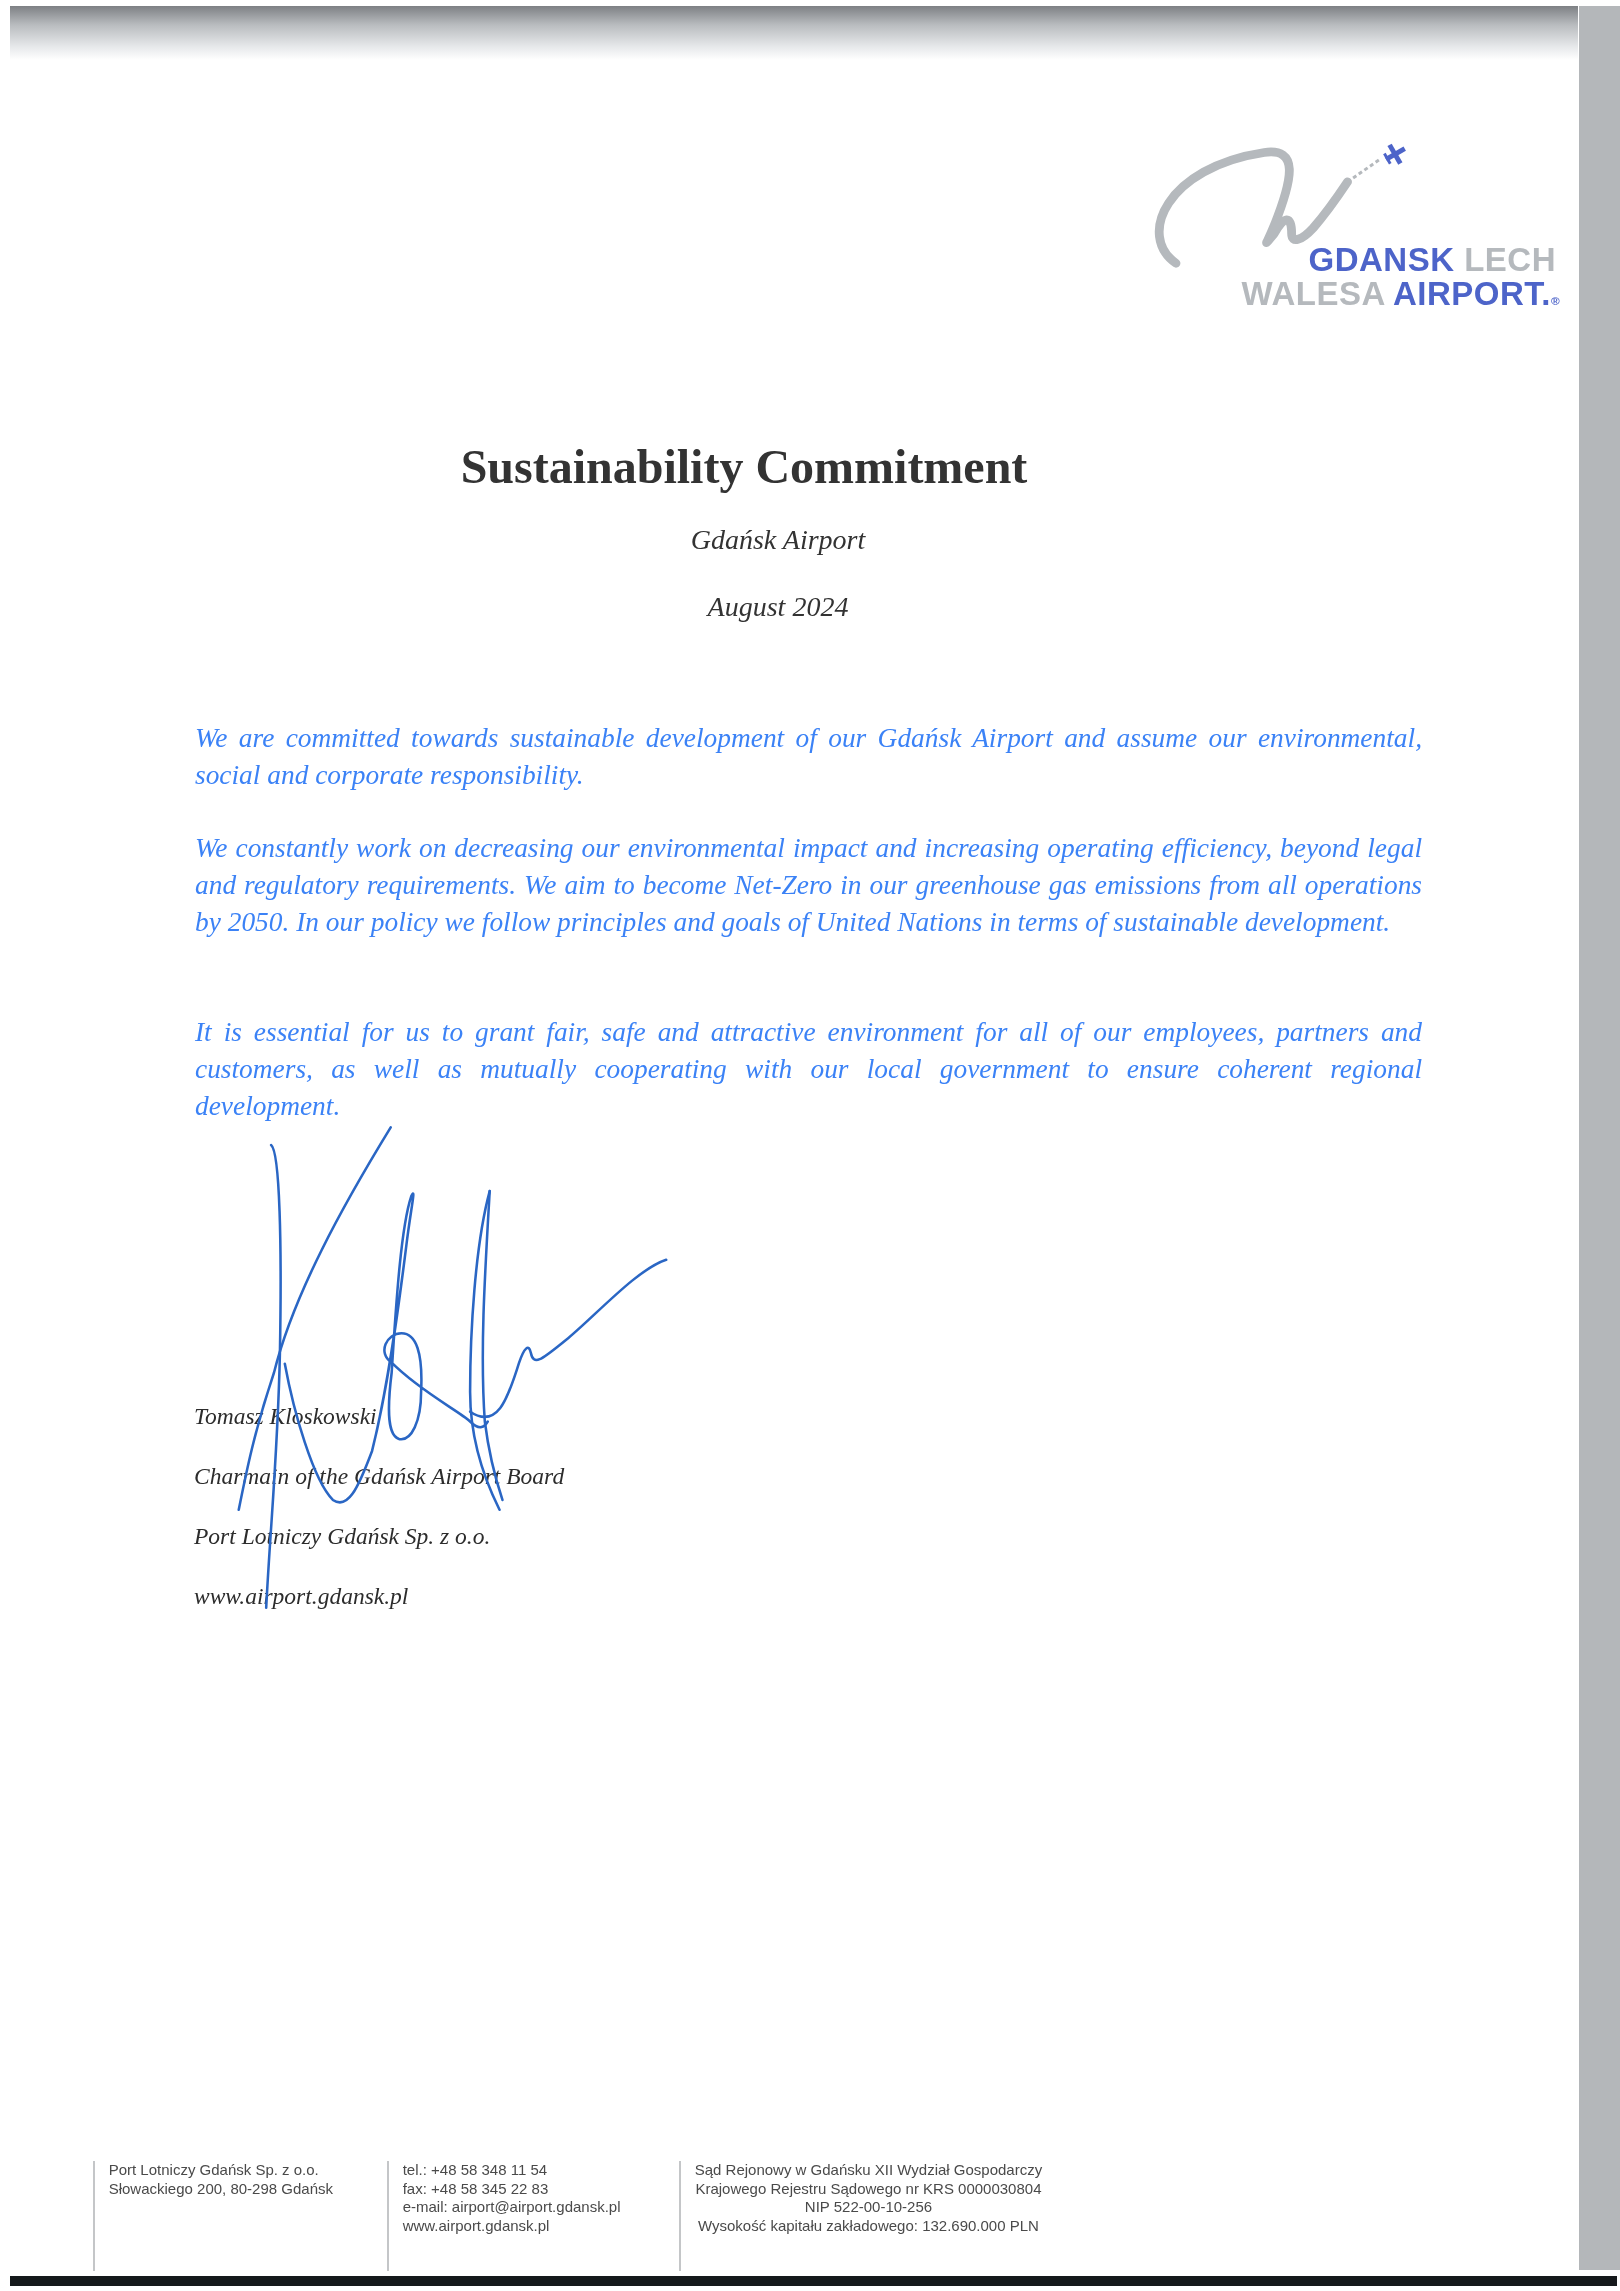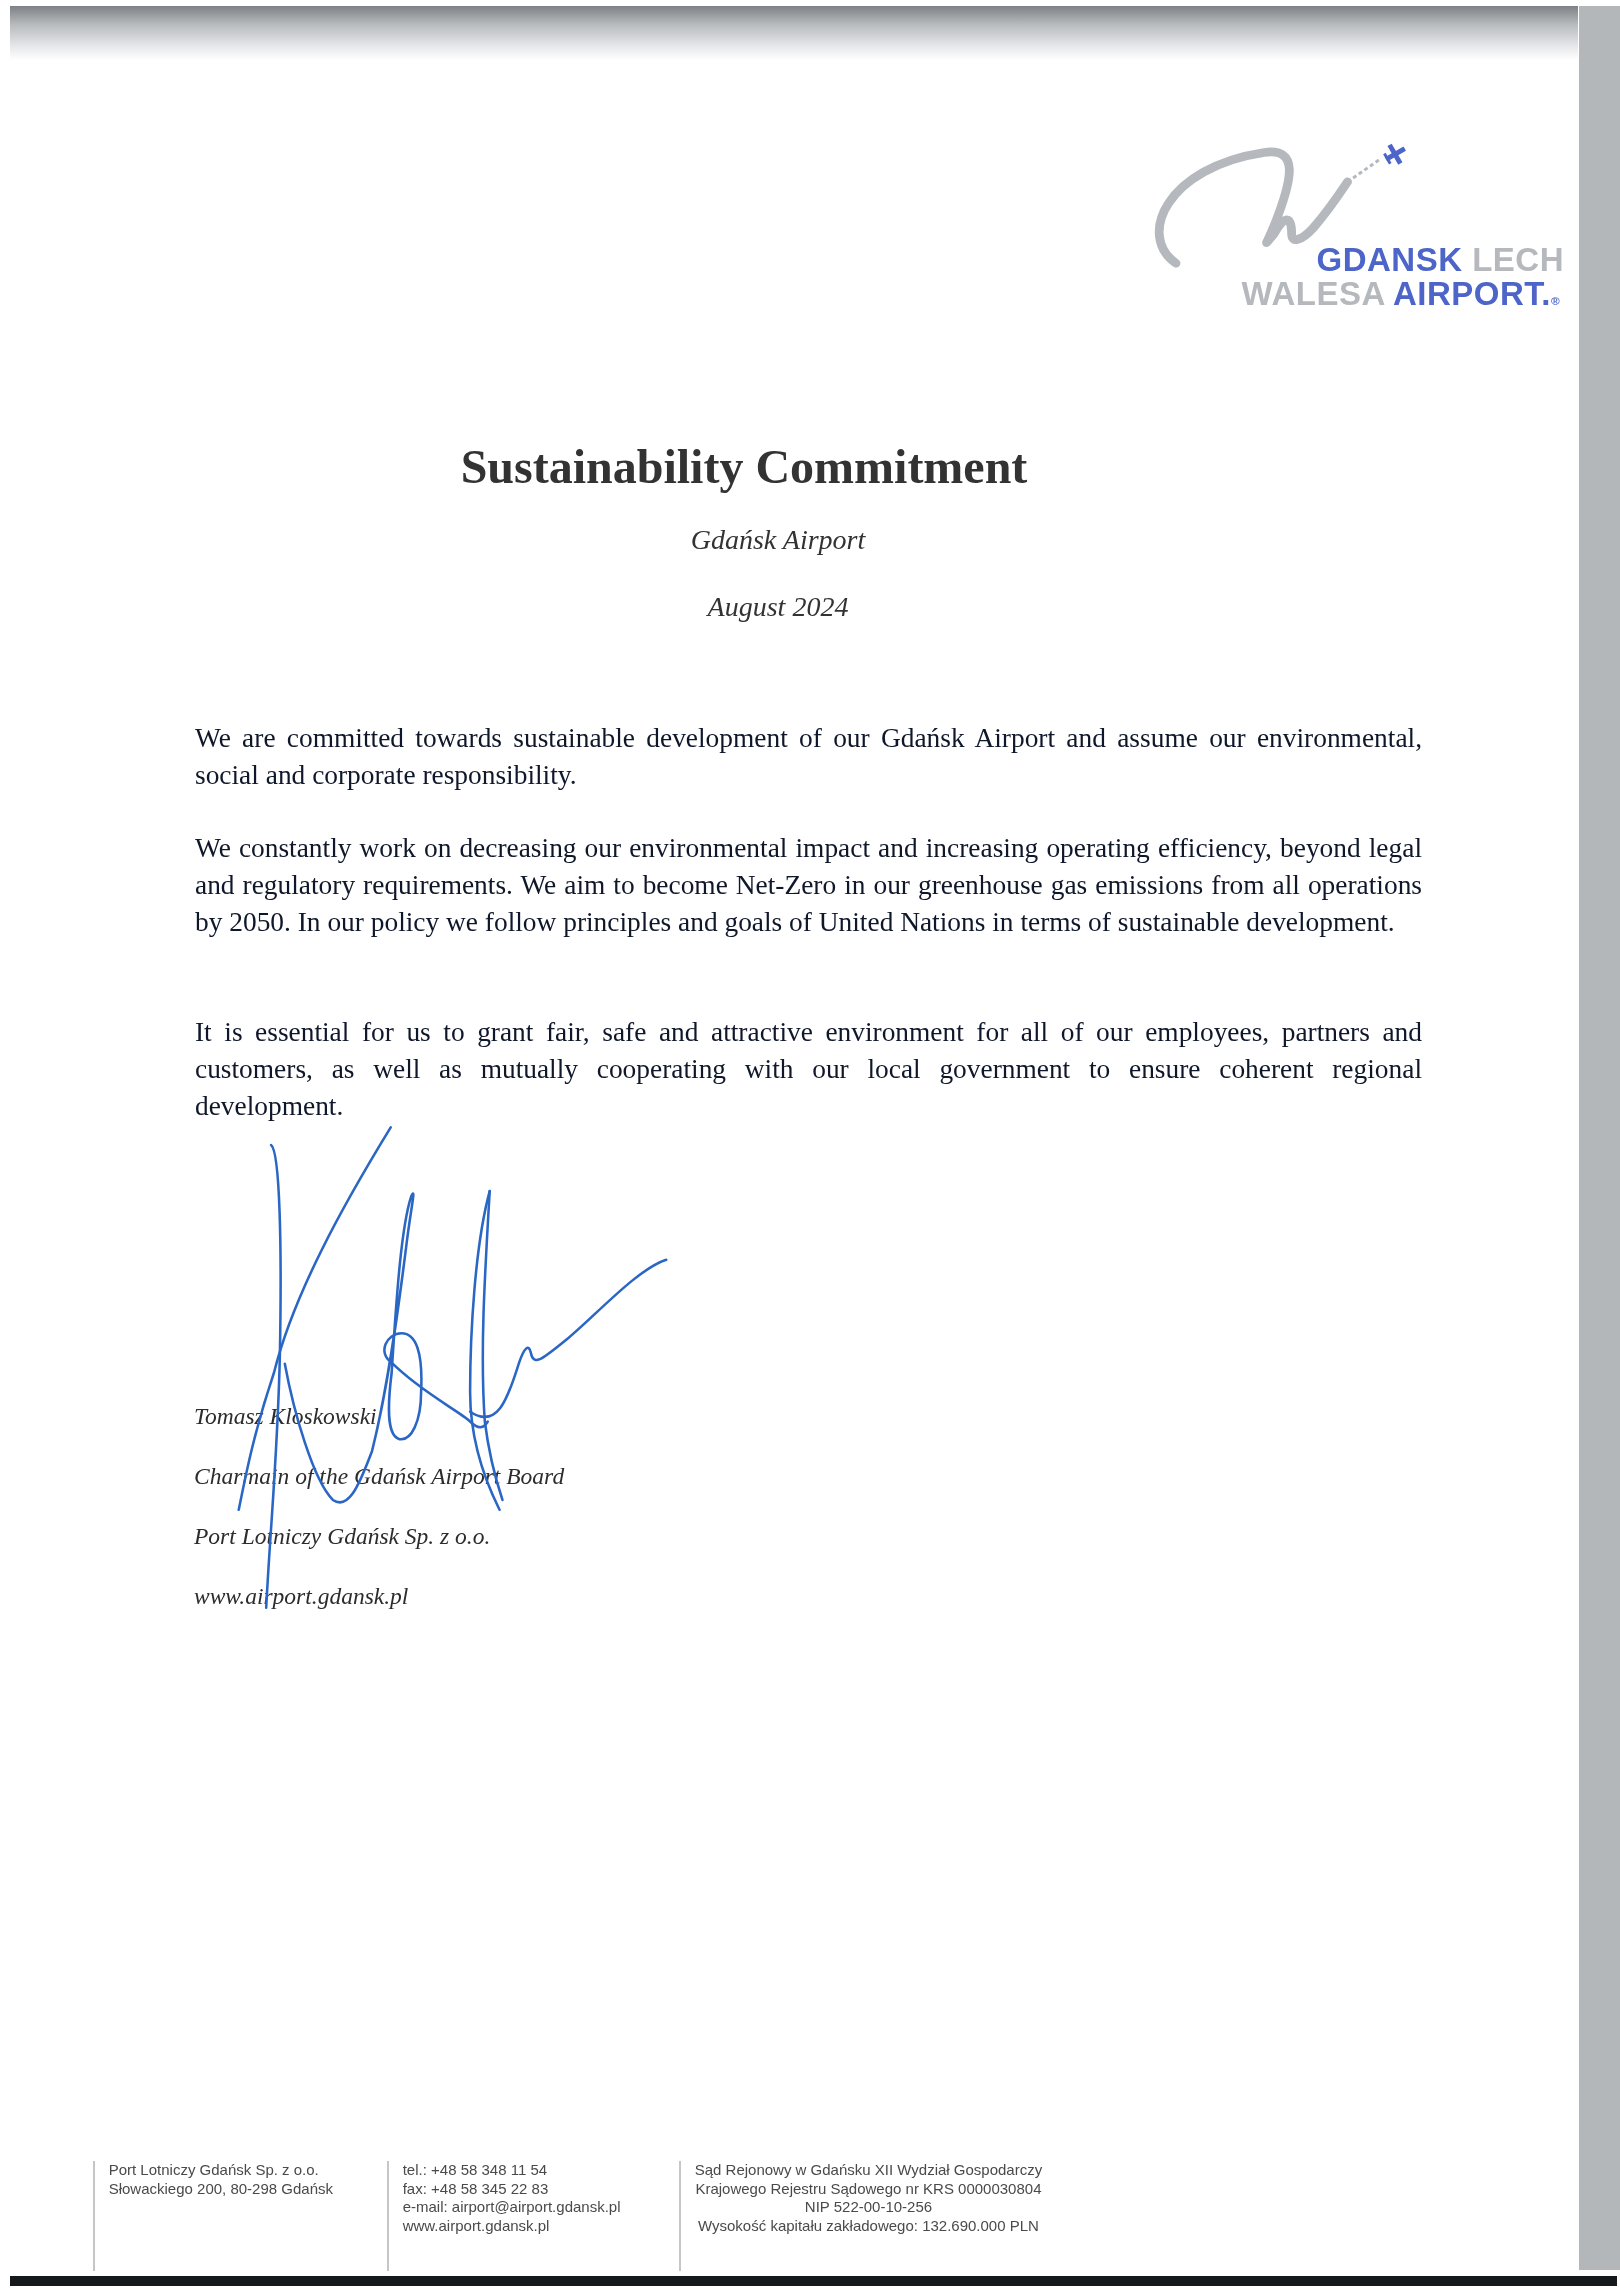--- a/index.html
+++ b/index.html
@@ -20,40 +20,40 @@
   .bottom-bar {
     position: absolute; left: 9.8px; top: 2276px; width: 1607px; height: 9.8px;
     background: #15191b;
   }
   .logo { position: absolute; left: 1127px; top: 118px; width: 441px; height: 216px; }
   .logo svg { position: absolute; left: 0; top: 0; }
   .logo-line1, .logo-line2 {
     position: absolute; font-family: "Liberation Sans", sans-serif; font-weight: bold;
     font-size: 33px; letter-spacing: 0.5px; white-space: nowrap;
   }
-  .logo-line1 { right: 4px; top: 123px; }
+  .logo-line1 { right: 12px; top: 123px; }
   .logo-line2 { right: 7.8px; top: 157px; margin-left: 19px; }
   .blue { color: #4d64c9; }
   .grey { color: #b5b9bd; }
   .reg { font-size: 11.8px; color: #4d64c9; vertical-align: baseline; }
 
   .title {
     position: absolute; left: 0; width: 1488px; top: 439px; text-align: center;
     font-weight: bold; font-size: 48px; color: #333;
   }
   .subtitle {
     position: absolute; left: 0; width: 1556px; text-align: center;
     font-style: italic; font-size: 28px; color: #333;
   }
   .sub1 { top: 524px; }
   .sub2 { top: 591px; }
 
   .body-text {
     position: absolute; left: 195px; width: 1227px;
-    font-size: 27.4px; line-height: 37px; text-align: justify; color: #0f172a;
+    font-size: 27.4px; line-height: 37px; text-align: justify; color: #3b82f6; font-style: italic;
   }
   .p1 { top: 720px; }
   .p2 { top: 830px; }
   .p3 { top: 1014px; }
 
   .sign-block { position: absolute; left: 194px; top: 1402px; }
   .sign-line {
     font-style: italic; font-size: 23.5px; color: #2c2c2c; height: 60px; line-height: 29px;
     white-space: nowrap;
   }

